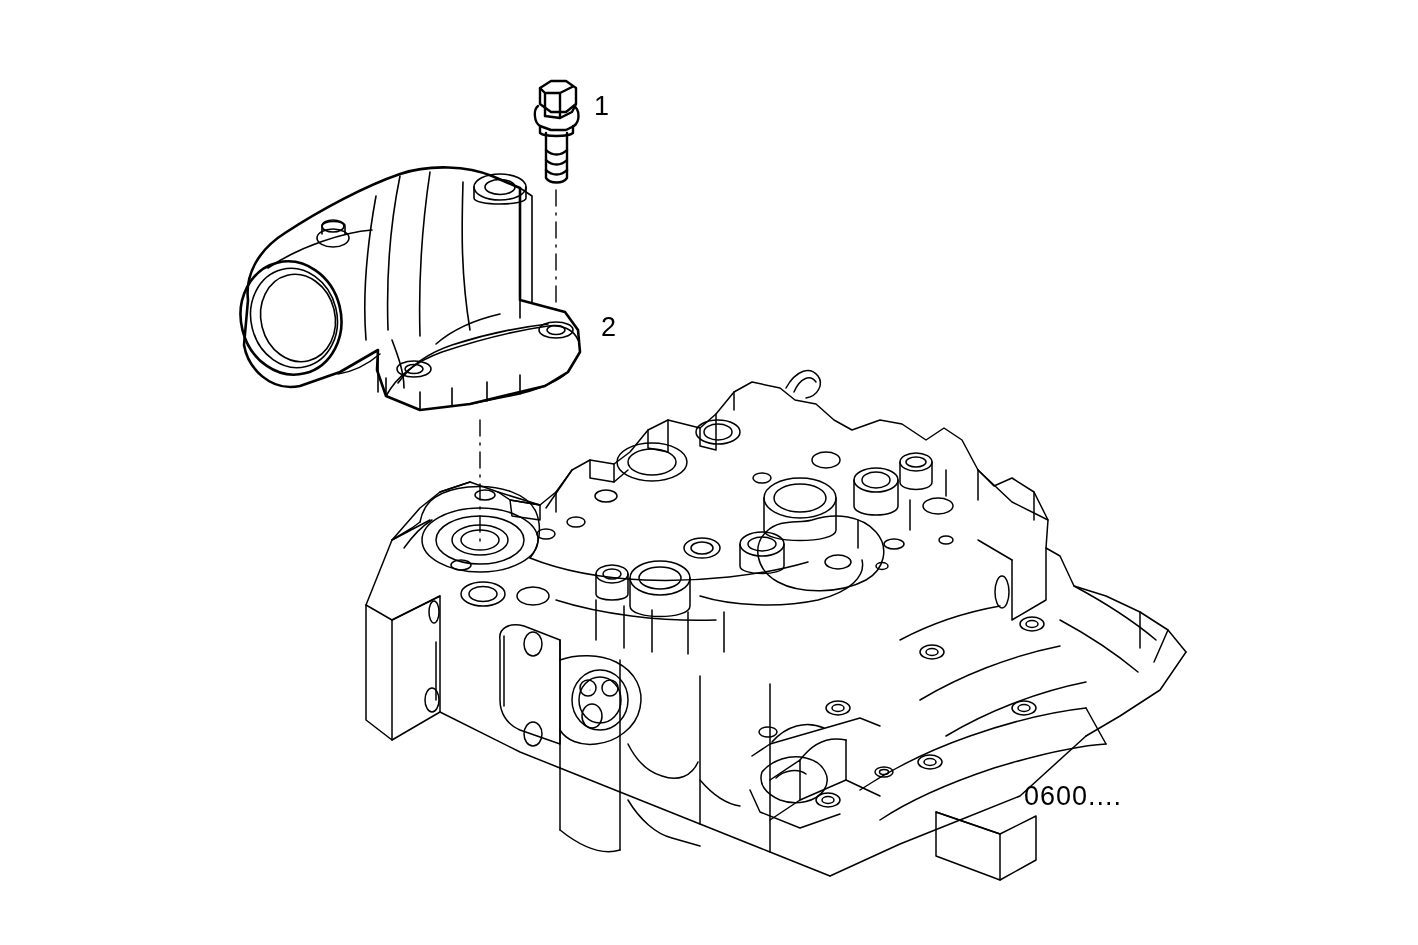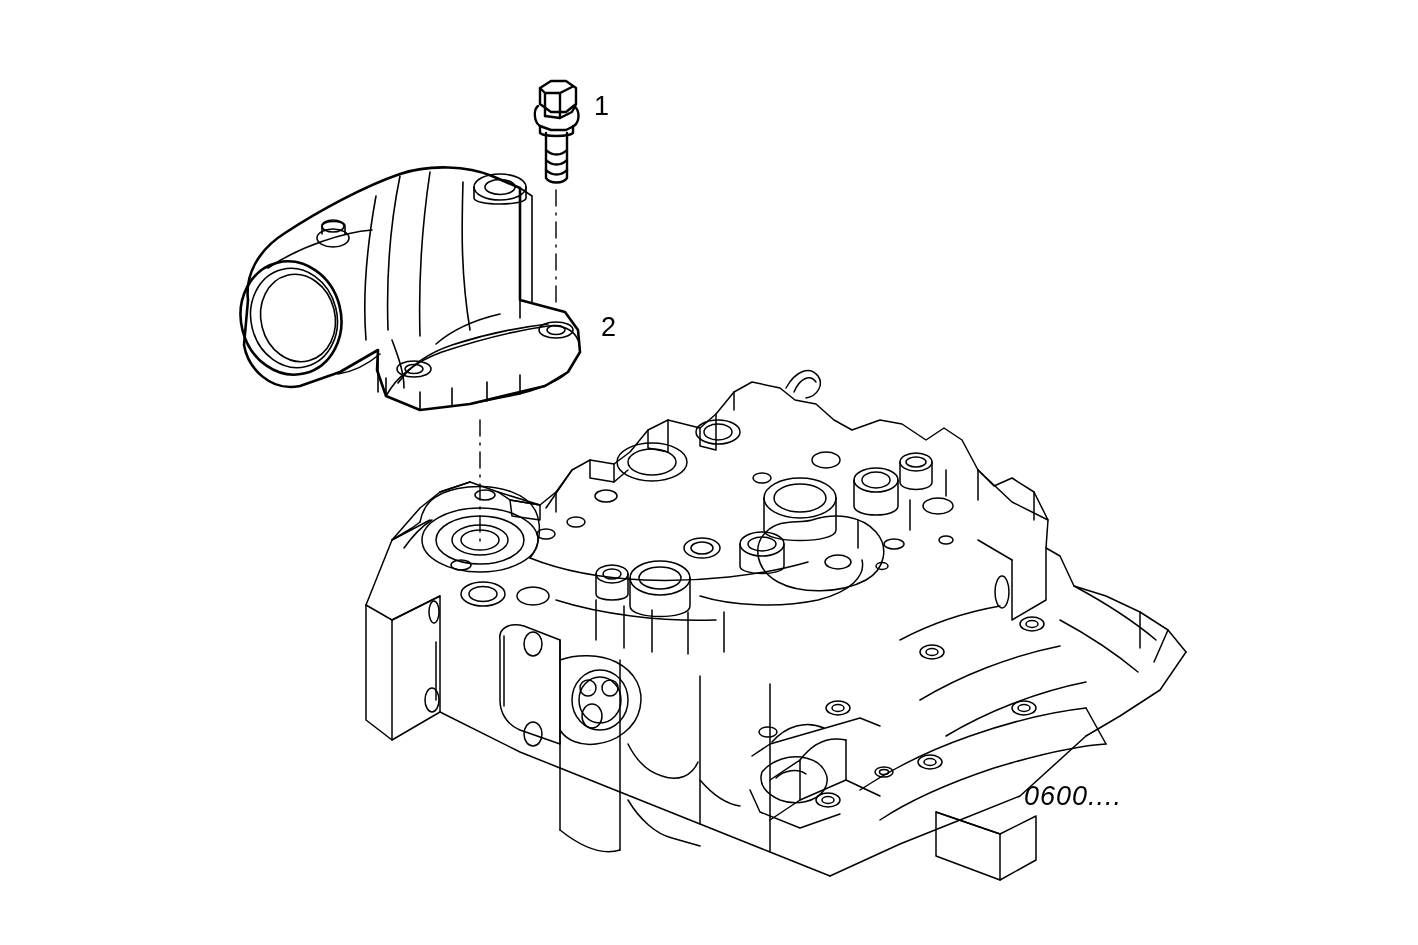--- a/index.html
+++ b/index.html
@@ -2,21 +2,21 @@
 <html><head>
 <meta charset="utf-8">
 <style>
   html,body{margin:0;padding:0;background:#ffffff;}
   body{width:1418px;height:945px;position:relative;overflow:hidden;
        font-family:"Liberation Sans","DejaVu Sans",sans-serif;}
   #sheet{position:absolute;left:0;top:0;width:1418px;height:945px;background:#fff;}
   svg.draw{position:absolute;left:0;top:0;width:1418px;height:945px;display:block;}
   .callout{position:absolute;font-size:27px;color:#000;font-weight:400;line-height:1;
            letter-spacing:0px;}
-  .refcode{position:absolute;font-size:27px;color:#000;letter-spacing:1px;font-style:italic;}
+  .refcode{position:absolute;font-size:27px;color:#000;letter-spacing:1px;}
   .lbl1{left:594px;top:93px;}
   .lbl2{left:601px;top:314px;}
   .refpos{left:1024px;top:781px;}
 </style>
 </head>
 <body>
 
 <div id="sheet">
 
   <svg class="draw" viewBox="0 0 1418 945">

